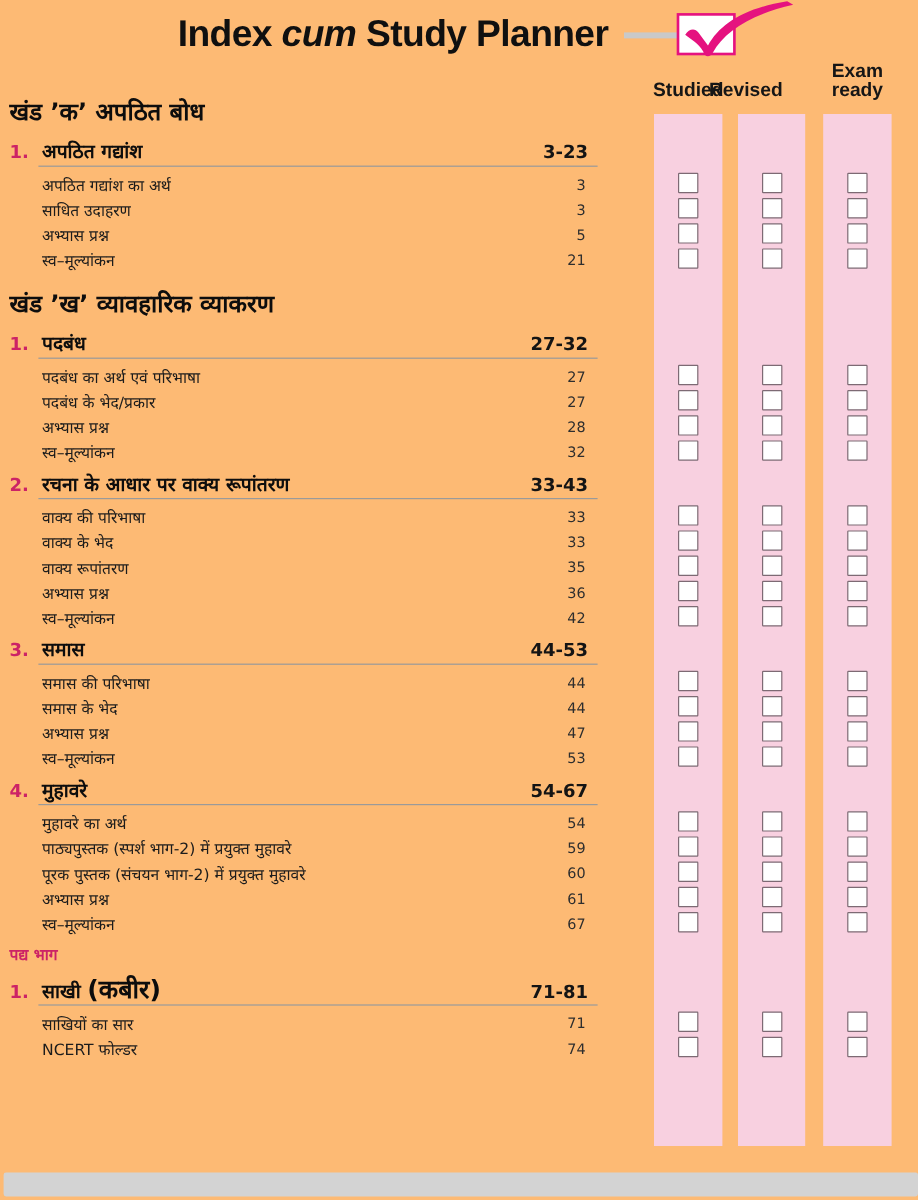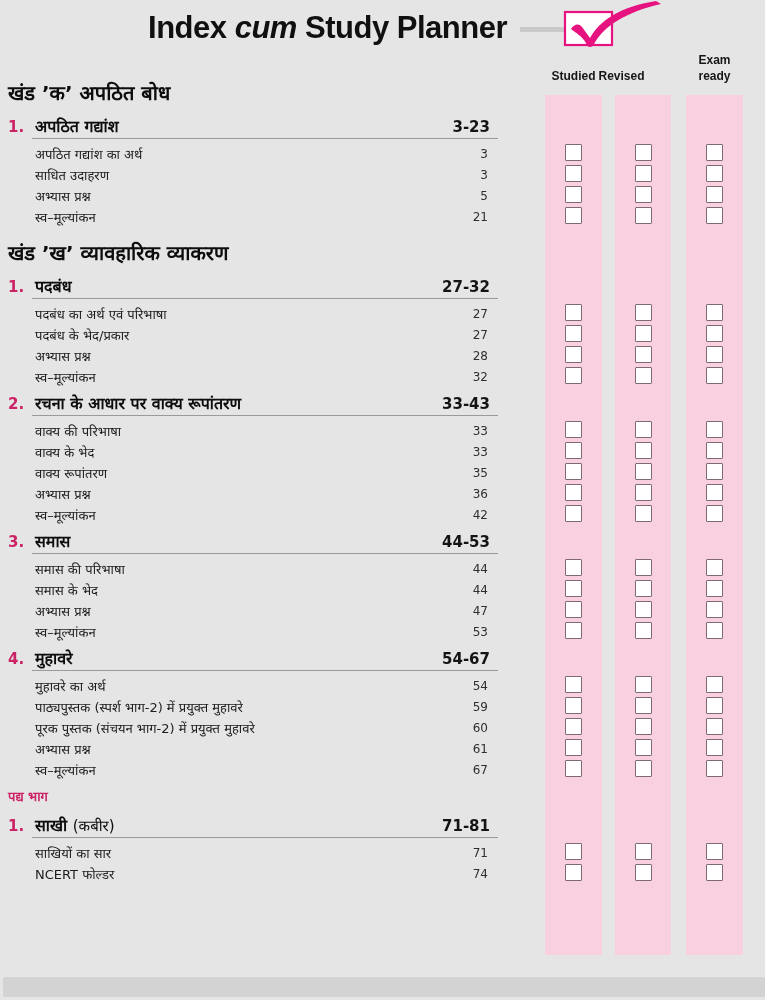--- a/index.html
+++ b/index.html
@@ -9,62 +9,62 @@
     --cb-border:#7d6a74;
     --rule:#9a9a9a;
     --bar:#d3d3d3;
   }
   *{box-sizing:border-box;}
   html,body{margin:0;padding:0;}
   body{
     width:765px;height:1000px;overflow:hidden;background:#fff;
     font-family:"DejaVu Sans","Liberation Sans",sans-serif;color:#1a1a1a;
   }
-  .page{position:relative;width:765px;height:1000px;background:#e5e5e5;}
+  .page{position:relative;width:765px;height:1000px;background:#fdba74;}
 
   
   .hdr-title{
     position:absolute;left:0;top:6px;width:655px;text-align:center;
     font-family:"Liberation Sans","DejaVu Sans",sans-serif;
     font-size:31px;font-weight:bold;color:#101010;letter-spacing:-0.5px;line-height:44px;
     white-space:nowrap;
   }
   .hdr-title .cum{font-style:italic;font-weight:bold;}
   .hdr-dash{position:absolute;left:520px;top:27px;width:47px;height:5px;background:#c9c9c9;}
   .logo{position:absolute;left:558px;top:0;width:112px;height:52px;}
 
   
   .band{position:absolute;top:95px;height:860px;background:var(--band);}
   .band.b0{left:545px;width:57px;}
   .band.b1{left:615px;width:56px;}
   .band.b2{left:686px;width:57px;}
   .col-label{
     position:absolute;width:67px;text-align:center;
     font-family:"Liberation Sans","DejaVu Sans",sans-serif;
-    font-size:12px;font-weight:bold;color:#161616;line-height:16px;
+    font-size:16px;font-weight:bold;color:#161616;line-height:16px;
   }
   .col-label.c0{left:540px;top:68px;}
   .col-label.c1{left:588px;top:68px;}
   .col-label.c2{left:681px;top:52px;}
 
   
   .toc{position:absolute;left:0;top:80px;width:610px;}
   .sec-heading{margin:0 0 9px 8px;font-size:20px;line-height:27px;color:#0d0d0d;}
   .sec-heading .hb{font-weight:bold;}
   .sec-heading .hn{font-weight:normal;font-size:19px;}
   .sec-sub{margin:6px 0 8px 8px;font-size:13px;font-weight:bold;color:var(--number);line-height:21px;}
   .ch-row{
     position:relative;display:flex;align-items:baseline;
     margin-left:8px;width:482px;height:23px;line-height:21px;padding-bottom:2px;
     margin-bottom:4px;
   }
   .ch-rule{position:absolute;left:24px;right:-8px;bottom:0;border-bottom:1px solid var(--rule);}
   .ch-num{width:27px;font-size:15px;font-weight:bold;color:var(--number);}
   .ch-title{flex:1;font-size:16px;font-weight:bold;color:#0d0d0d;white-space:nowrap;}
-  .ch-suffix{font-weight:normal;font-size:15px;margin-top:47px;}
+  .ch-suffix{font-weight:bold;font-size:21px;margin-top:47px;}
   .ch-pages{font-size:15px;font-weight:bold;color:#141414;}
   .sub-row{
     position:relative;display:flex;justify-content:space-between;align-items:center;
     margin-left:35px;width:455px;height:21px;font-size:13px;
   }
   .sub-label{color:#1c1c1c;white-space:nowrap;}
   .sub-page{color:#2e2e2e;font-size:12px;padding-right:2px;}
   .cb{
     position:absolute;top:1px;width:17px;height:17px;background:#fff;
     border:1.5px solid var(--cb-border);border-radius:1px;

